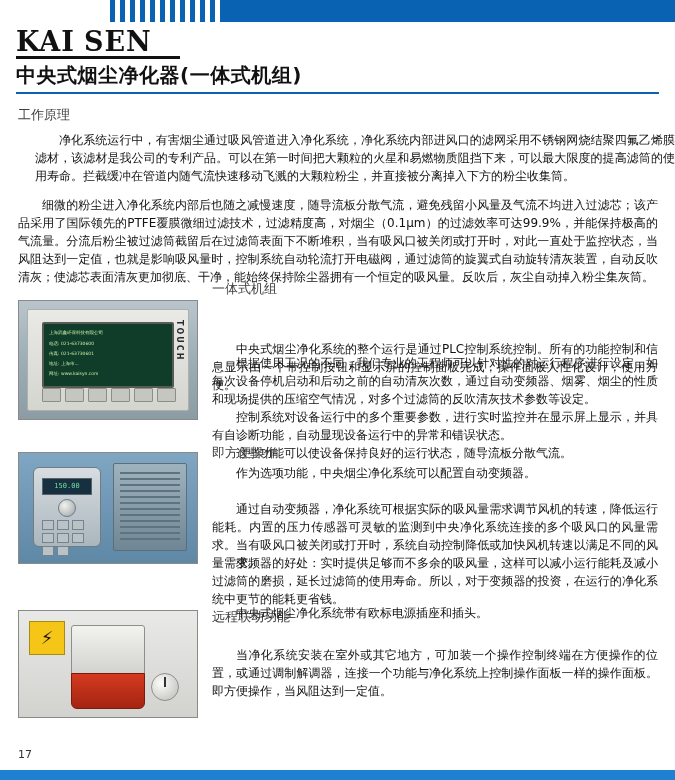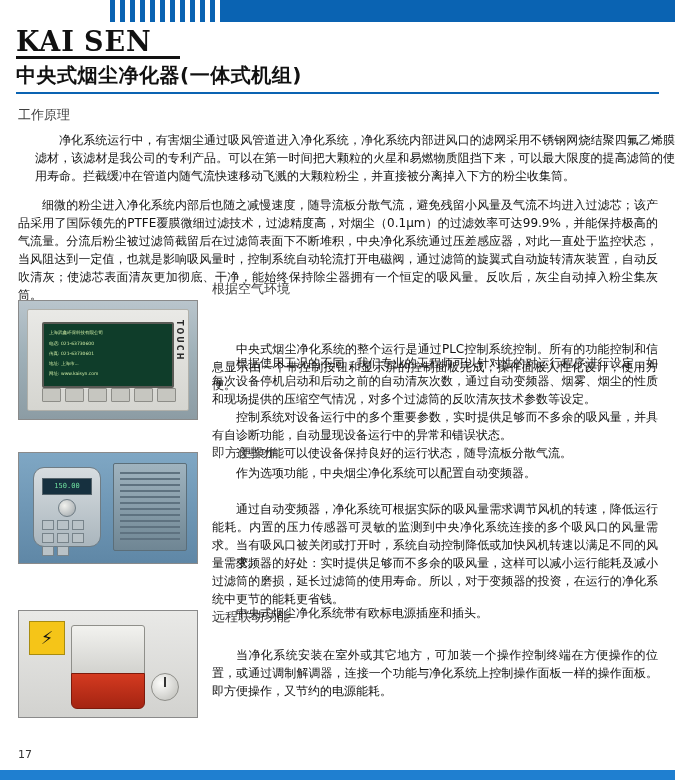--- a/index.html
+++ b/index.html
@@ -90,21 +90,21 @@
   }
   .hmi-keyrow{position:absolute;left:14px;bottom:8px;display:flex;gap:4px;}
   .hmi-key{
     width:17px;height:12px;background:#c6c6c0;border:1px solid #8d8d88;border-radius:1px;
   }
   
   .vfd-bg{position:absolute;inset:0;background:linear-gradient(180deg,#7fa7c4 0%,#5f87a6 100%);}
   .vfd-unit{
     position:absolute;left:14px;top:14px;width:66px;height:78px;
     background:linear-gradient(180deg,#d7dde0 0%,#aab6bd 100%);
-    border:1px solid #6f7c84;border-radius:11px;
+    border:1px solid #6f7c84;border-radius:6px;
   }
   .vfd-disp{
     position:absolute;left:8px;top:10px;width:48px;height:15px;
     background:#16303f;border:1px solid #55636b;
     color:#6fe0a0;font-size:7px;text-align:center;line-height:15px;
     font-family:"DejaVu Sans Mono","Liberation Mono",monospace;
   }
   .vfd-knob{
     position:absolute;left:24px;top:31px;width:16px;height:16px;border-radius:50%;
     background:radial-gradient(circle at 35% 35%,#f2f2ee,#9aa2a7);
@@ -177,21 +177,21 @@
 <div class="logo">
   <span>KAI</span><span class="gap"></span><span>SEN</span>
 </div>
 <div class="logo-underline"></div>
 
 <div class="doc-title">中央式烟尘净化器(一体式机组)</div>
 <div class="title-rule"></div>
 
 <div class="sec-h" style="top:106px;left:18px;">工作原理</div>
 <div class="para" style="top:124px;left:35px;width:640px;margin-top:7px;">净化系统运行中，有害烟尘通过吸风管道进入净化系统，净化系统内部进风口的滤网采用不锈钢网烧结聚四氟乙烯膜滤材，该滤材是我公司的专利产品。可以在第一时间把大颗粒的火星和易燃物质阻挡下来，可以最大限度的提高滤筒的使用寿命。拦截缓冲在管道内随气流快速移动飞溅的大颗粒粉尘，并直接被分离掉入下方的粉尘收集筒。</div>
-<div class="para" style="top:196px;left:18px;width:640px;">细微的粉尘进入净化系统内部后也随之减慢速度，随导流板分散气流，避免残留小风量及气流不均进入过滤芯；该产品采用了国际领先的PTFE覆膜微细过滤技术，过滤精度高，对烟尘（0.1μm）的过滤效率可达99.9%，并能保持极高的气流量。分流后粉尘被过滤筒截留后在过滤筒表面下不断堆积，中央净化系统通过压差感应器，对此一直处于监控状态，当风阻达到一定值，也就是影响吸风量时，控制系统自动轮流打开电磁阀，通过滤筒的旋翼式自动旋转清灰装置，自动反吹清灰；使滤芯表面清灰更加彻底、干净，能始终保持除尘器拥有一个恒定的吸风量。反吹后，灰尘自动掉入粉尘集灰筒。</div>
+<div class="para" style="top:196px;left:18px;width:640px;">细微的粉尘进入净化系统内部后也随之减慢速度，随导流板分散气流，避免残留小风量及气流不均进入过滤芯；该产品采用了国际领先的PTFE覆膜微细过滤技术，过滤精度高，对烟尘（0.1μm）的过滤效率可达99.9%，并能保持极高的气流量。分流后粉尘被过滤筒截留后在过滤筒表面下不断堆积，当有吸风口被关闭或打开时，对此一直处于监控状态，当风阻达到一定值，也就是影响吸风量时，控制系统自动轮流打开电磁阀，通过滤筒的旋翼式自动旋转清灰装置，自动反吹清灰；使滤芯表面清灰更加彻底、干净，能始终保持除尘器拥有一个恒定的吸风量。反吹后，灰尘自动掉入粉尘集灰筒。</div>
 
 <div class="imgbox" style="top:300px;left:18px;width:178px;height:118px;">
   <div class="hmi-bg"></div>
   <div class="hmi-body">
     <div class="hmi-screen">
       <div class="hmi-line" style="top:6px;">上海武鑫环保科技有限公司</div>
       <div class="hmi-line" style="top:17px;">电话: 021-63730600</div>
       <div class="hmi-line" style="top:27px;">传真: 021-63730601</div>
       <div class="hmi-line" style="top:37px;">地址: 上海市...</div>
       <div class="hmi-line" style="top:47px;">网址: www.kaisyn.com</div>
@@ -201,24 +201,24 @@
       <div class="hmi-key"></div>
       <div class="hmi-key"></div>
       <div class="hmi-key"></div>
       <div class="hmi-key"></div>
       <div class="hmi-key"></div>
       <div class="hmi-key"></div>
     </div>
   </div>
 </div>
 
-<div class="sec-h" style="top:280px;left:212px;">根据空气环境</div>
+<div class="sec-h" style="top:280px;left:212px;">一体式机组</div>
 <div class="para" style="top:300px;left:212px;width:446px;margin-top:40px;">中央式烟尘净化系统的整个运行是通过PLC控制系统控制。所有的功能控制和信息显示由一个带控制按钮和显示屏的控制面板完成，操作面板人性化设计，使用方便。</div>
 <div class="para" style="top:354px;left:212px;width:446px;">根据使用工况的不同，我们专业的工程师可以针对性的对运行程序进行设定，如每次设备停机启动和后动之前的自动清灰次数，通过自动变频器、烟雾、烟尘的性质和现场提供的压缩空气情况，对多个过滤筒的反吹清灰技术参数等设定。</div>
-<div class="para" style="top:408px;left:212px;width:446px;">控制系统对设备运行中的多个重要参数，实时提供足够而不多余的吸风量，并具有自诊断功能，自动显现设备运行中的异常和错误状态。</div>
+<div class="para" style="top:408px;left:212px;width:446px;">控制系统对设备运行中的多个重要参数，进行实时监控并在显示屏上显示，并具有自诊断功能，自动显现设备运行中的异常和错误状态。</div>
 <div class="para" style="top:444px;left:212px;width:446px;">这些功能可以使设备保持良好的运行状态，随导流板分散气流。</div>
 
 <div class="imgbox" style="top:452px;left:18px;width:178px;height:110px;">
   <div class="vfd-bg"></div>
   <div class="vfd-unit">
     <div class="vfd-disp">150.00</div>
     <div class="vfd-knob"></div>
     <div class="vfd-btns">
       <div class="vfd-btn"></div>
         <div class="vfd-btn"></div>
@@ -256,16 +256,16 @@
   <div class="sock-warn">
     <span class="bolt">⚡</span>
   </div>
   <div class="sock-box"></div>
   <div class="sock-red"></div>
   <div class="sock-dial"></div>
 </div>
 
 <div class="sec-h" style="top:608px;left:212px;">远程联动功能</div>
 <div class="para" style="top:604px;left:212px;width:446px;">中央式烟尘净化系统带有欧标电源插座和插头。</div>
-<div class="para" style="top:646px;left:212px;width:446px;">当净化系统安装在室外或其它地方，可加装一个操作控制终端在方便操作的位置，或通过调制解调器，连接一个功能与净化系统上控制操作面板一样的操作面板。即方便操作，又节约的电源能耗。</div>
+<div class="para" style="top:646px;left:212px;width:446px;">当净化系统安装在室外或其它地方，可加装一个操作控制终端在方便操作的位置，或通过调制解调器，连接一个功能与净化系统上控制操作面板一样的操作面板。即方便操作，当风阻达到一定值。</div>
 
 <div class="footer-num">17</div>
 <div class="footer-bar"></div>
 
 </body></html>

